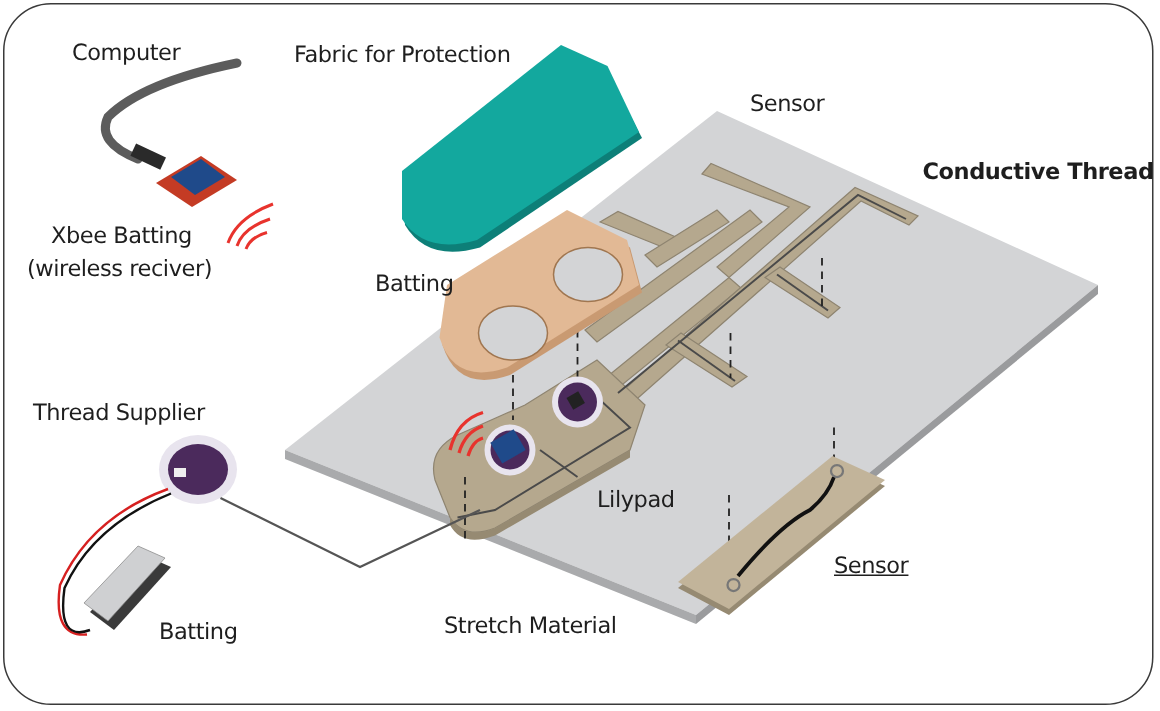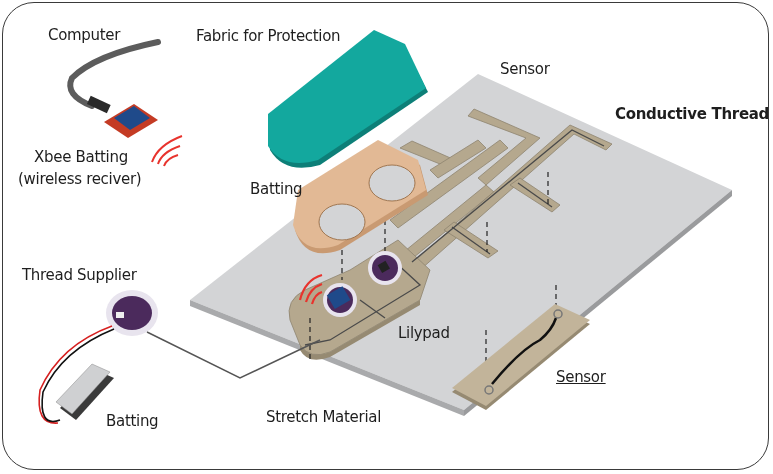--- a/index.html
+++ b/index.html
@@ -131,13 +131,13 @@
 <div class="lbl" style="left:196px;top:27px;">Fabric for Protection</div>
 <div class="lbl" style="left:500px;top:60px;">Sensor</div>
 <div class="lbl" style="left:615px;top:105px;font-weight:bold;">Conductive Thread</div>
 <div class="lbl" style="left:34px;top:148px;">Xbee Batting</div>
 <div class="lbl" style="left:18px;top:170px;">(wireless reciver)</div>
 <div class="lbl" style="left:250px;top:180px;">Batting</div>
 <div class="lbl" style="left:22px;top:266px;">Thread Supplier</div>
 <div class="lbl" style="left:398px;top:324px;">Lilypad</div>
 <div class="lbl" style="left:556px;top:368px;text-decoration:underline;">Sensor</div>
 <div class="lbl" style="left:106px;top:412px;">Batting</div>
-<div class="lbl" style="left:266px;top:408px;">Stretch Material</div>
+<div class="lbl" style="left:296px;top:408px;">Stretch Material</div>
 
 </body></html>

